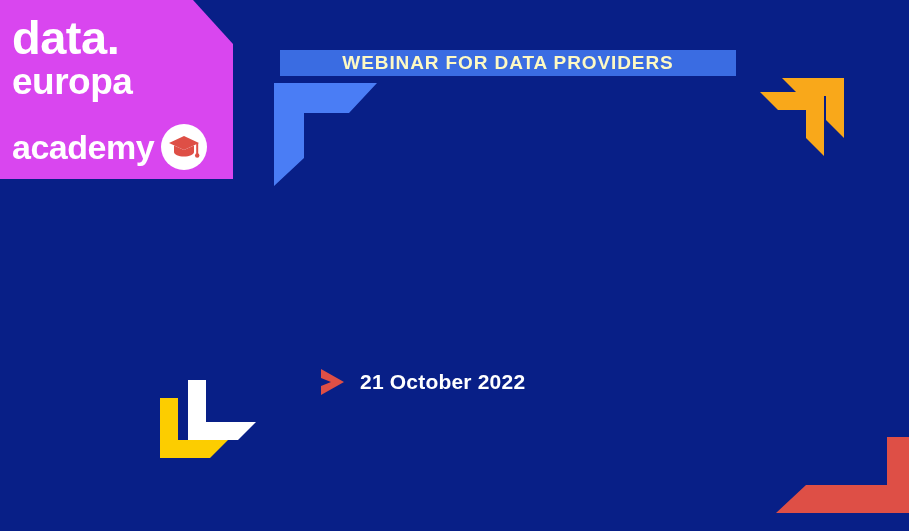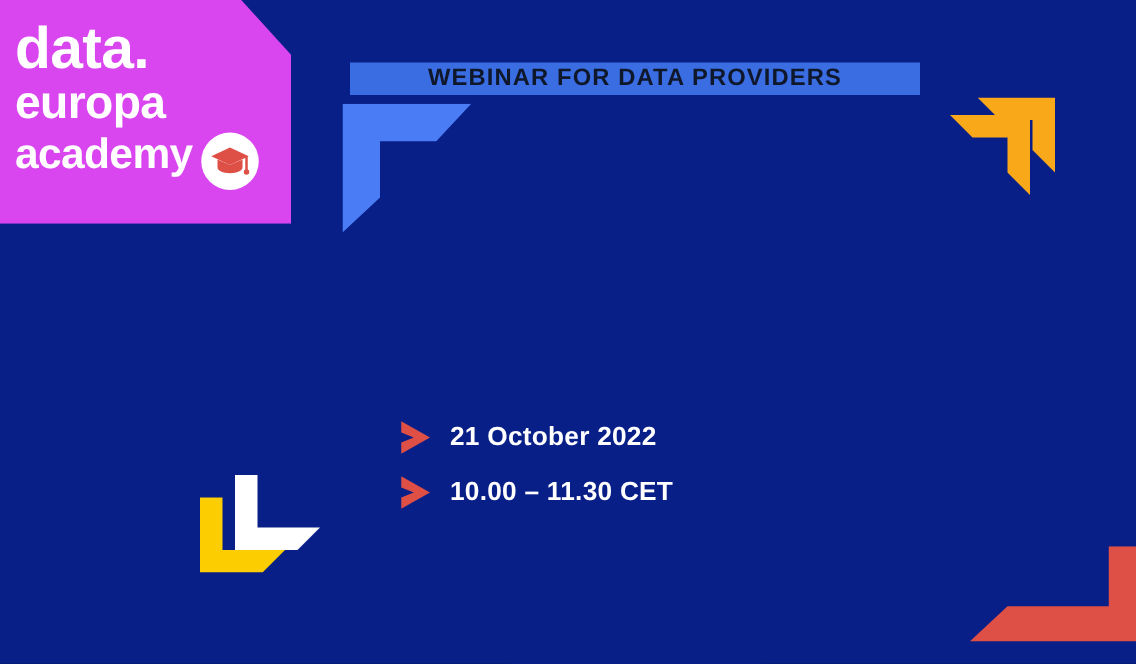--- a/index.html
+++ b/index.html
@@ -38,22 +38,23 @@
     color: #ffffff;
     font-weight: 700;
     letter-spacing: -0.5px;
     line-height: 1;
     white-space: nowrap;
   }
   #logo-line-1 { font-size: 47px; }
   #logo-line-2 { font-size: 37px; margin-top: 2px; }
   #logo-line-3 {
     font-size: 34px;
-    margin-top: 6px;
+    margin-top: 24px;
     display: flex;
+    align-items: center;
   }
   #cap-badge {
     display: inline-block;
     width: 46px;
     height: 46px;
     border-radius: 50%;
     background: #ffffff;
     margin-left: 7px;
     position: relative;
     flex: 0 0 auto;
@@ -102,21 +103,21 @@
     left: 280px;
     top: 50px;
     width: 456px;
     height: 26px;
     background: #3a6ce2;
     display: flex;
     align-items: center;
     justify-content: center;
   }
   #eyebrow-text {
-    color: #0f172a;
+    color: #fef9c3;
     font-size: 19px;
     font-weight: 700;
     letter-spacing: 0.9px;
     white-space: nowrap;
   }
 
   
   #title-block {
     position: absolute;
     left: 322px;
@@ -129,21 +130,21 @@
     font-weight: 700;
     line-height: 1.04;
     letter-spacing: -0.3px;
     white-space: nowrap;
   }
 
   
   #details {
     position: absolute;
     left: 320px;
-    top: 328px;
+    top: 360px;
   }
   .detail-row {
     display: flex;
     align-items: center;
     height: 44px;
   }
   .detail-arrow {
     width: 24px;
     height: 26px;
     flex: 0 0 auto;
@@ -205,22 +206,16 @@
 
   <div id="details">
 
     <div class="detail-row">
       <svg class="detail-arrow" viewBox="0 0 24 26">
         <polygon points="1,0 24,13 1,26 1,17 11,13 1,9" fill="#de4f46"></polygon>
       </svg>
       <span class="detail-text">21 October 2022</span>
     </div>
 
-    <div class="detail-row">
-      <svg class="detail-arrow" viewBox="0 0 24 26">
-        <polygon points="1,0 24,13 1,26 1,17 11,13 1,9" fill="#de4f46"></polygon>
-      </svg>
-      <span class="detail-text">10.00 – 11.30 CET</span>
-    </div>
 
   </div>
 
 </div>
 
 </body></html>

